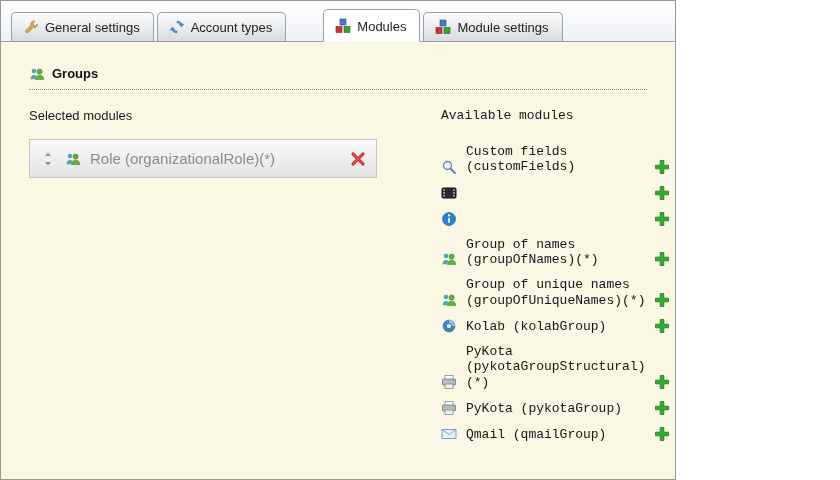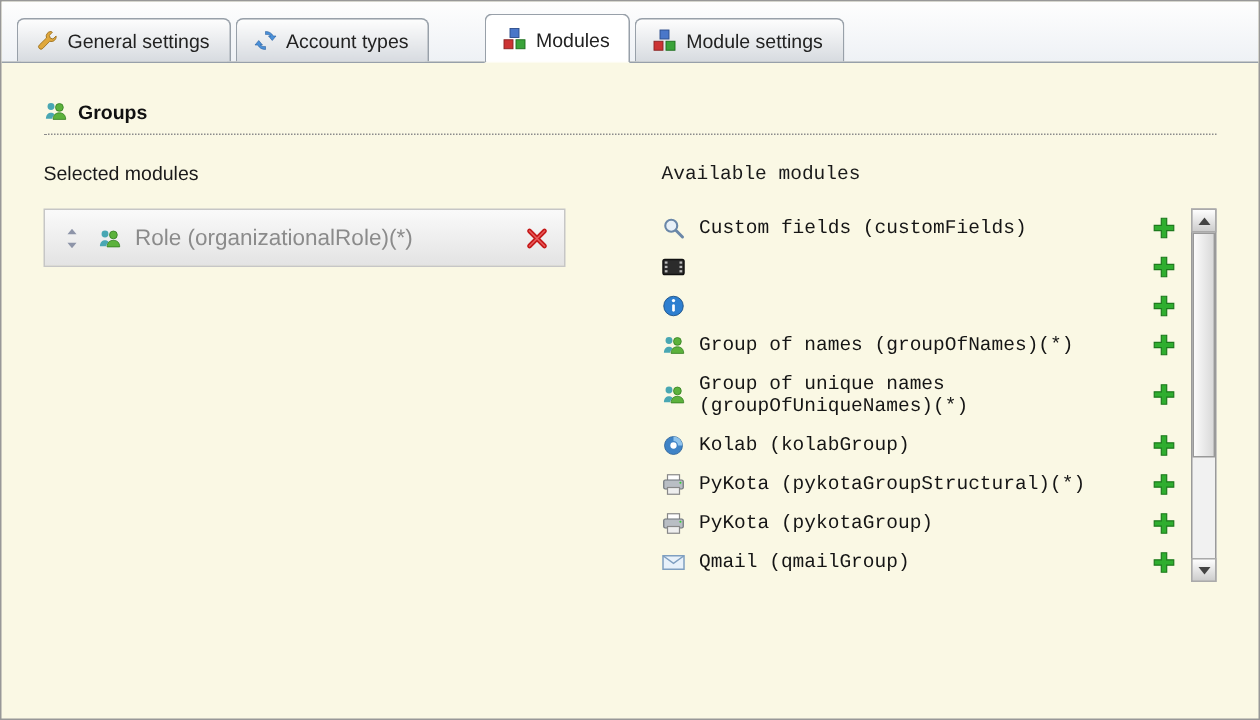--- a/index.html
+++ b/index.html
@@ -1,44 +1,44 @@
 <!DOCTYPE html>
 <html><head>
 <meta charset="utf-8">
 <style>
   * { box-sizing: border-box; margin: 0; padding: 0; }
   html,body { width:840px; height:480px; }
   body { font-family: "Liberation Sans", sans-serif; background:#fff; }
-  .page { width:840px; height:480px; border:1px solid #989898; background:#faf8e4; overflow:hidden; display:flex; flex-direction:column; }
+  .page { width:676px; height:480px; border:1px solid #989898; background:#faf8e4; overflow:hidden; display:flex; flex-direction:column; }
 
   
   .tabbar { background:linear-gradient(#fefefe,#eef1f5); border-bottom:1px solid #97a0aa; display:flex; align-items:flex-end; padding:7px 0 0 10px; gap:3px; height:41px; flex:0 0 41px; }
   .tab { display:flex; align-items:center; gap:6px; font-size:13px; color:#222; padding:6px 13px 6px 11px; background:linear-gradient(#fdfdfd,#d7dbe0); border:1px solid #98a0a9; border-bottom:none; border-radius:5px 5px 0 0; cursor:pointer; white-space:nowrap; }
   .tab.active { background:#ffffff; padding-top:8px; padding-bottom:7px; margin-bottom:-1px; border-bottom:1px solid #fdfcf1; z-index:2; position:relative;margin-left:34px; }
   .i16 { width:16px; height:16px; flex:0 0 16px; display:inline-block; }
   .i16 svg { width:16px; height:16px; display:block; }
 
   
   .content { flex:1; padding:0 28px; overflow:hidden; }
-  .section-header { margin-top:24px; display:flex; align-items:center; gap:7px; font-size:13px; font-weight:bold; color:#111; padding-bottom:7px; border-bottom:1px dotted #8b8b8b; }
+  .section-header { margin-top:24px; display:flex; gap:7px; font-size:13px; font-weight:bold; color:#111; padding-bottom:7px; border-bottom:1px dotted #8b8b8b; }
   .columns { display:flex; margin-top:18px;gap:36px; }
   .col-left { width:348px; margin-right:28px; flex:0 0 348px; }
   .col-right { flex:1;font-family:Liberation Mono, monospace; }
   .col-heading { font-size:13px; color:#1a1a1a; margin-bottom:16px; }
 
   
   .selected-row { display:flex; align-items:center; gap:9px; background:linear-gradient(#fafafa,#e3e3e3); border:1px solid #c6c6c6; padding:10px 10px; }
   .selected-row .label { font-size:15px; color:#8b8b8b; }
   .icon-btn { background:none; border:none; padding:0; cursor:pointer; line-height:0; }
   .delete-btn { margin-left:auto; }
 
   
   .avail-wrap { display:flex; align-items:stretch; }
   .avail-list { flex:1; }
-  .avail-row { display:flex; align-items:center; gap:9px; padding:5px 0; font-size:13px; color:#151515; }
+  .avail-row { display:flex; align-items:flex-end; gap:9px; padding:5px 0; font-size:13px; color:#151515; }
   .avail-row .label { line-height:1.18; max-width:292px; }
   .add-btn { margin-left:auto; margin-right:6px; }
 
   .scrollbar { width:17px; flex:0 0 17px; margin-left:4px; border:1px solid #9a9a9a; background:#f1f1f1; display:flex; flex-direction:column; }
   .sb-btn { height:16px; flex:0 0 16px; background:linear-gradient(#fefefe,#cdcdcd); border:1px solid #aaa; margin:-1px; position:relative; cursor:pointer; }
   .sb-btn.down { margin-top:0; }
   .sb-btn .tri-up { position:absolute; left:4px; top:5px; width:0; height:0; border-left:4px solid transparent; border-right:4px solid transparent; border-bottom:5px solid #444; }
   .sb-btn .tri-down { position:absolute; left:4px; top:5px; width:0; height:0; border-left:4px solid transparent; border-right:4px solid transparent; border-top:5px solid #444; }
   .sb-track { flex:1; position:relative; }
   .sb-thumb { position:absolute; top:1px; left:0; right:0; height:150px; background:linear-gradient(90deg,#fbfbfb,#d9d9d9); border:1px solid #999; cursor:pointer; }

